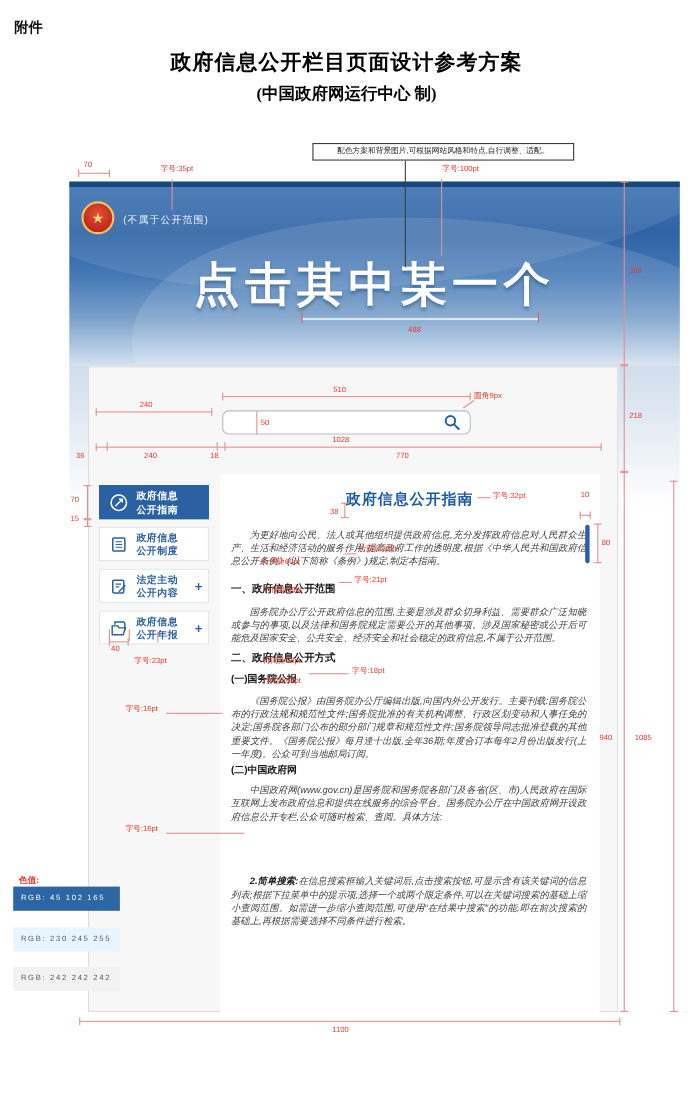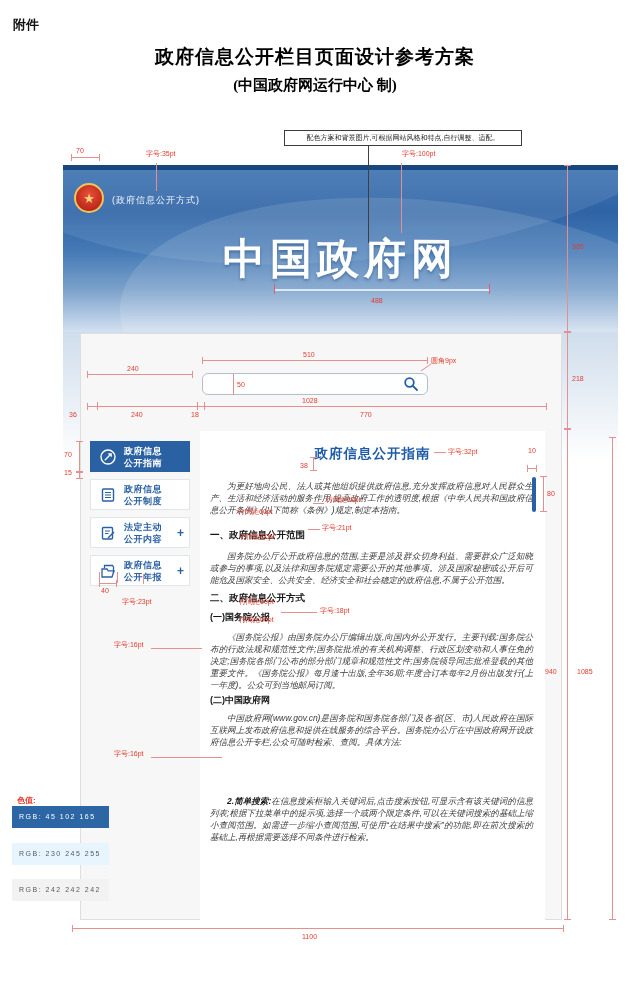--- a/index.html
+++ b/index.html
@@ -91,22 +91,22 @@
 <div class="doc-sub">(中国政府网运行中心 制)</div>
 
 <div class="callout">配色方案和背景图片,可根据网站风格和特点,自行调整、适配。</div>
 <div class="kl" style="left:368px;top:146px;height:97px"></div>
 
 <div class="banner">
     <div class="banner-strip"></div>
   </div>
 <div class="fade"></div>
 <div class="emblem">★</div>
-<div class="org">(政府信息公开方式)</div>
-<div class="banner-title">中国政府网</div>
+<div class="org">(不属于公开范围)</div>
+<div class="banner-title">点击其中某一个</div>
 <div class="u488"></div>
 
 <div class="panel"></div>
 <div class="card">
   <div class="card-title">政府信息公开指南</div>
   <p class="blk" style="top:49px">为更好地向公民、法人或其他组织提供政府信息,充分发挥政府信息对人民群众生产、生活和经济活动的服务作用,提高政府工作的透明度,根据《中华人民共和国政府信息公开条例》(以下简称《条例》)规定,制定本指南。</p>
   <div class="hsec" style="top:98px">一、政府信息公开范围</div>
   <p class="blk" style="top:119px">国务院办公厅公开政府信息的范围,主要是涉及群众切身利益、需要群众广泛知晓或参与的事项,以及法律和国务院规定需要公开的其他事项。涉及国家秘密或公开后可能危及国家安全、公共安全、经济安全和社会稳定的政府信息,不属于公开范围。</p>
   <div class="hsec" style="top:161px">二、政府信息公开方式</div>
   <div class="hsub" style="top:180px">(一)国务院公报</div>

